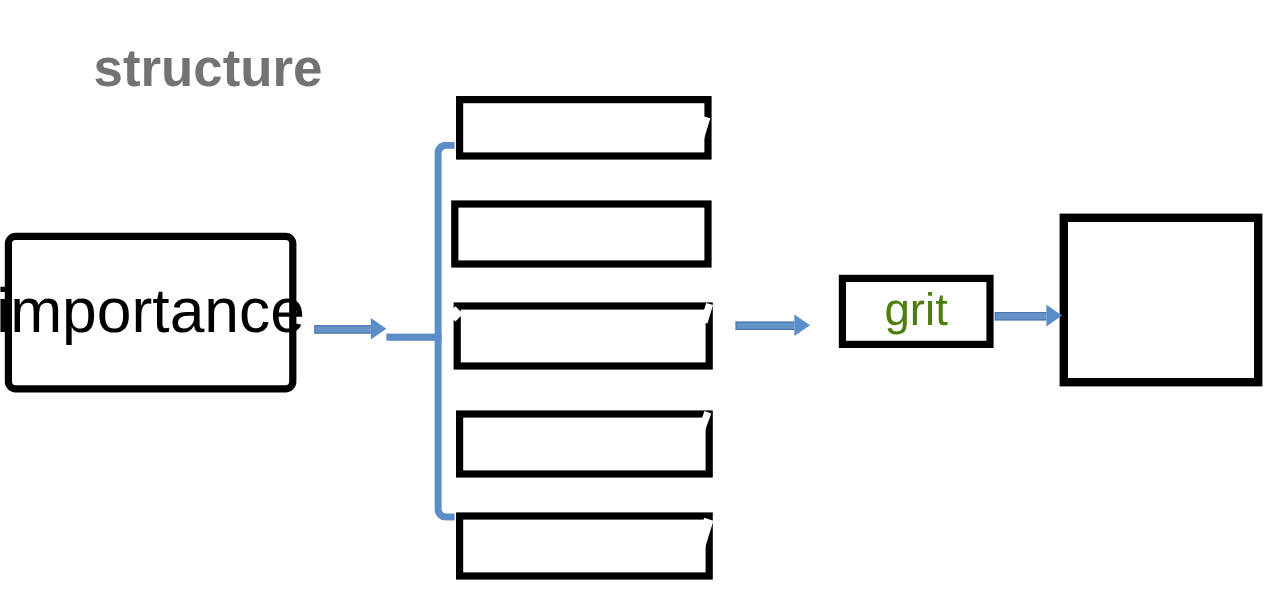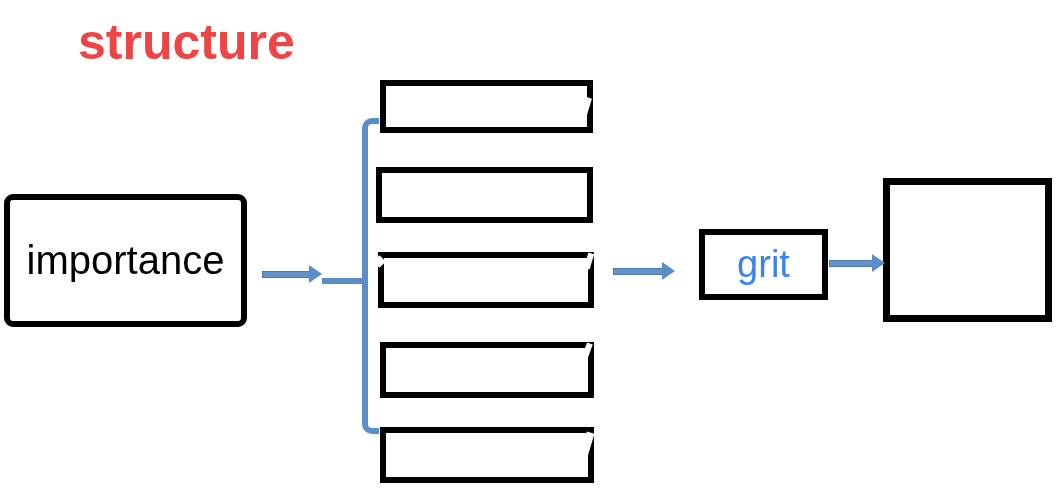--- a/index.html
+++ b/index.html
@@ -4,45 +4,45 @@
 <style>
   html,body { margin:0; padding:0; background:#ffffff; }
   .canvas {
     position:relative;
     width:1058px; height:497px;
     background:#ffffff;
     font-family:"Liberation Sans", sans-serif;
     overflow:hidden;
   }
   .slide-title {
-    position:absolute; left:78px; top:16px;
-    font-size:50px; font-weight:bold; line-height:52px;
-    color:#ef4444;
+    position:absolute; left:78px; top:32px;
+    font-size:44px; font-weight:bold; line-height:52px;
+    color:#737373;
     z-index:2;
   }
   .shape {
     position:absolute; background:#ffffff; box-sizing:border-box;
     border:6px solid #000000; z-index:1;
   }
   .rounded-node {
     left:4px; top:194px; width:243px; height:133px;
     border-radius:9px;
     display:flex; flex-direction:column; justify-content:center; align-items:center;
-    font-size:40px; line-height:45px; color:#000; text-align:center;
+    font-size:52px; line-height:45px; color:#000; text-align:center;
   }
   .list-box { left:380px; width:213px; }
   #lb1 { top:80px;  height:53px; left:380px; width:213px; }
   #lb2 { top:167px; height:56px; left:376px; width:217px; }
   #lb3 { top:252px; height:56px; left:378px; width:216px; }
   #lb4 { top:342px; height:56px; left:380px; width:214px; }
   #lb5 { top:427px; height:56px; left:380px; width:214px; }
   .grit-node {
-    left:699px; top:229px; width:129px; height:71px;
+    left:699px; top:229px; width:129px; height:61px;
     display:flex; justify-content:center; align-items:center;
-    font-size:38px; color:#3b82f6;
+    font-size:38px; color:#4d7c0f;
   }
   .result-node {
     left:883px; top:178px; width:169px; height:144px;
     border-width:7px;
   }
   .arrow {
     position:absolute; display:flex; align-items:center; z-index:4;
     height:18px;
   }
   .arrow .shaft {

